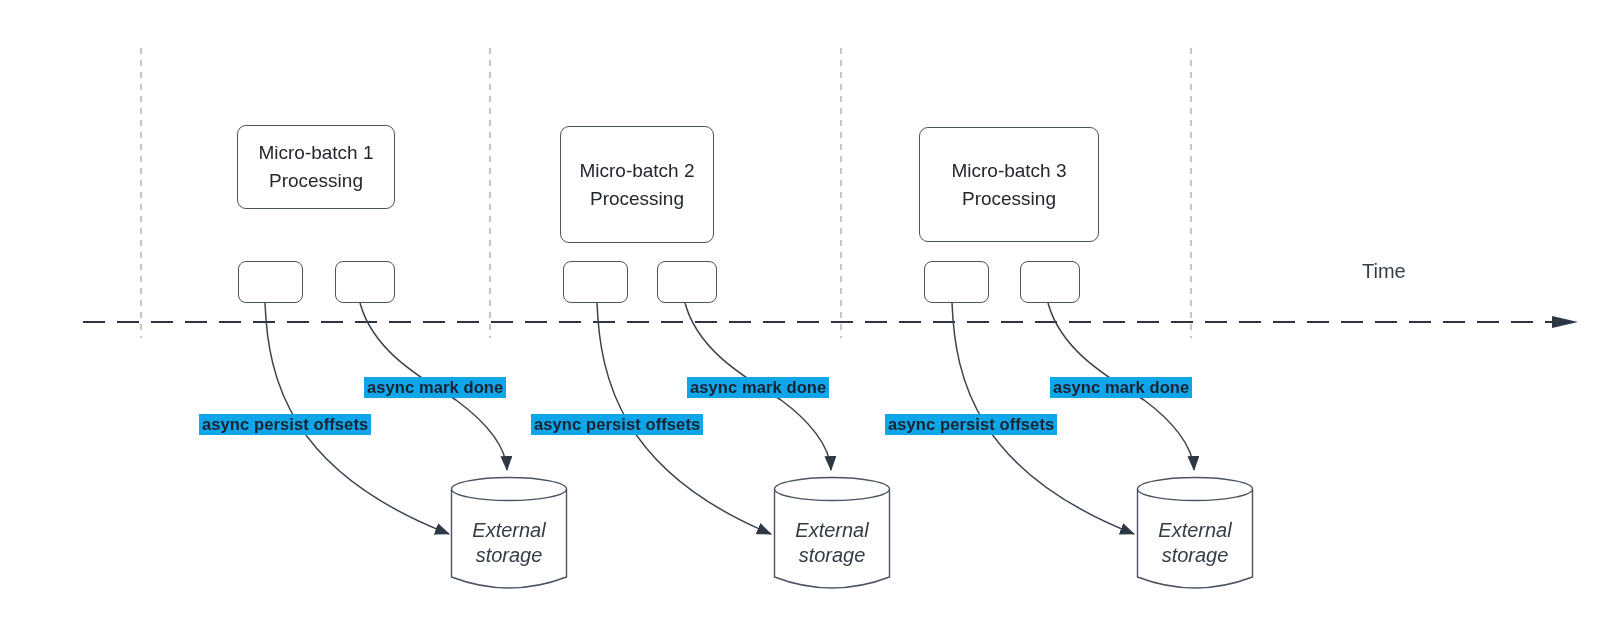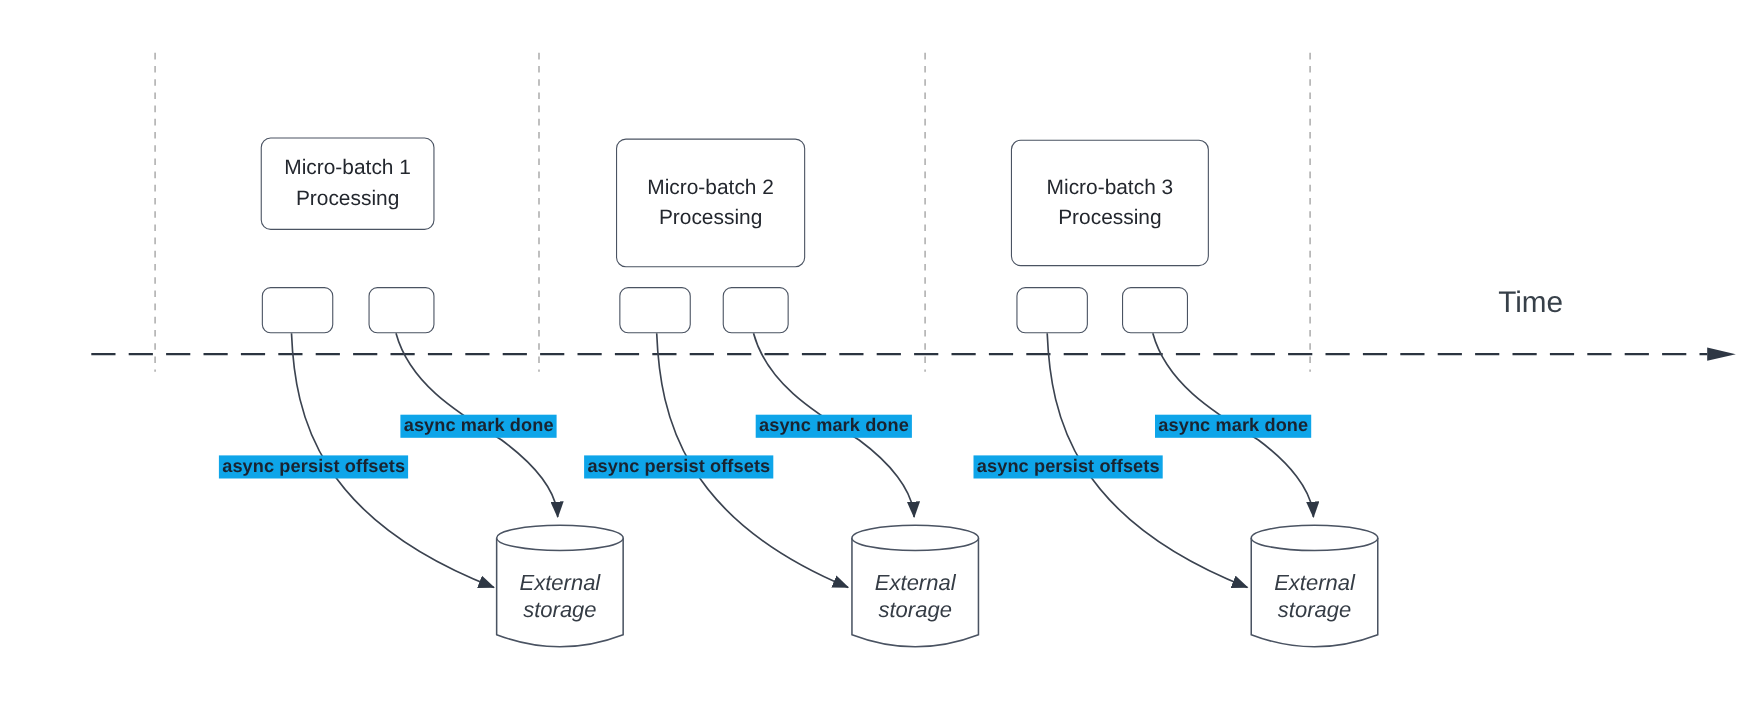--- a/index.html
+++ b/index.html
@@ -27,21 +27,21 @@
     line-height:19px;
   }
   .cyl { position:absolute; width:118px; height:116px; top:476px; }
   .cyl svg { position:absolute; left:0; top:0; }
   .cyl-text {
     position:absolute; left:0; right:0; top:42px; text-align:center;
     font-size:20px; line-height:25px; color:#353c45;
   }
   .cyl-text span { display:block;font-style:italic; }
   .time-label {
-    position:absolute; left:1362px; top:260px; font-size:27px; color:#374049;text-align:center;
+    position:absolute; left:1362px; top:260px; font-size:20px; color:#374049;text-align:center;
   }
 </style>
 </head>
 <body>
 
 <div class="canvas">
 
   <svg class="lines-svg" width="1600" height="642" viewBox="0 0 1600 642">
     <defs>
       <marker id="arw" viewBox="0 0 15 12" refX="14" refY="6" markerWidth="15" markerHeight="12" markerUnits="userSpaceOnUse" orient="auto">
@@ -81,21 +81,21 @@
     <svg width="118" height="116" viewBox="0 0 118 116">
       <path d="M1.5,13 L1.5,101 Q59,123 116.5,101 L116.5,13" fill="#ffffff" stroke="#4a5362" stroke-width="1.4"></path>
       <ellipse cx="59" cy="13" rx="57.5" ry="11.5" fill="#ffffff" stroke="#4a5362" stroke-width="1.4"></ellipse>
     </svg>
     <div class="cyl-text">
       <span>External</span>
       <span>storage</span>
     </div>
   </div>
 
-  <div class="node" style="left:560px; top:126px; width:172px; height:117px;">
+  <div class="node" style="left:560px; top:126px; width:154px; height:117px;">
     <div>
       <span>Micro-batch 2</span>
       <span>Processing</span>
     </div>
   </div>
   <div class="chip" style="left:563px;"></div>
   <div class="chip b" style="left:657px;"></div>
   <div class="conn-label" style="left:531px; top:414px;">async persist offsets</div>
   <div class="conn-label" style="left:687px; top:377px;">async mark done</div>
   <div class="cyl" style="left:773px;">

